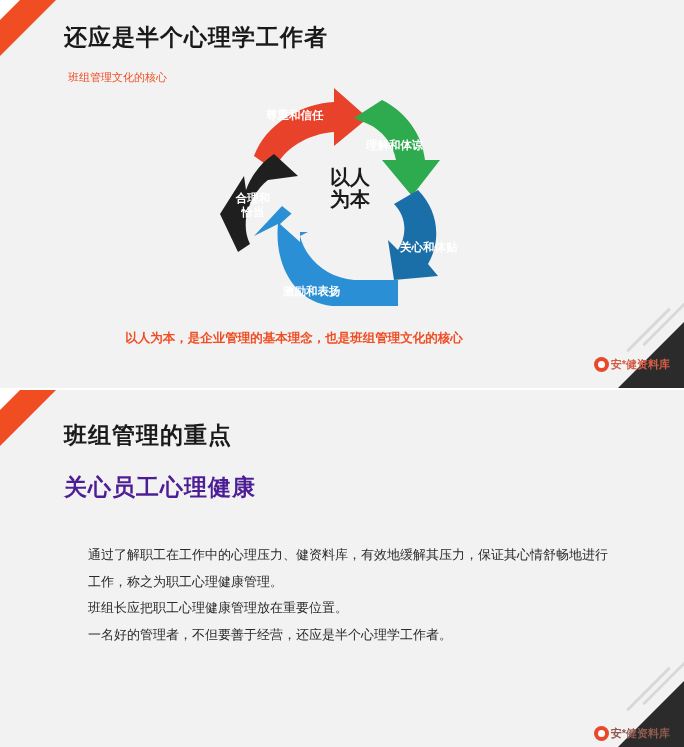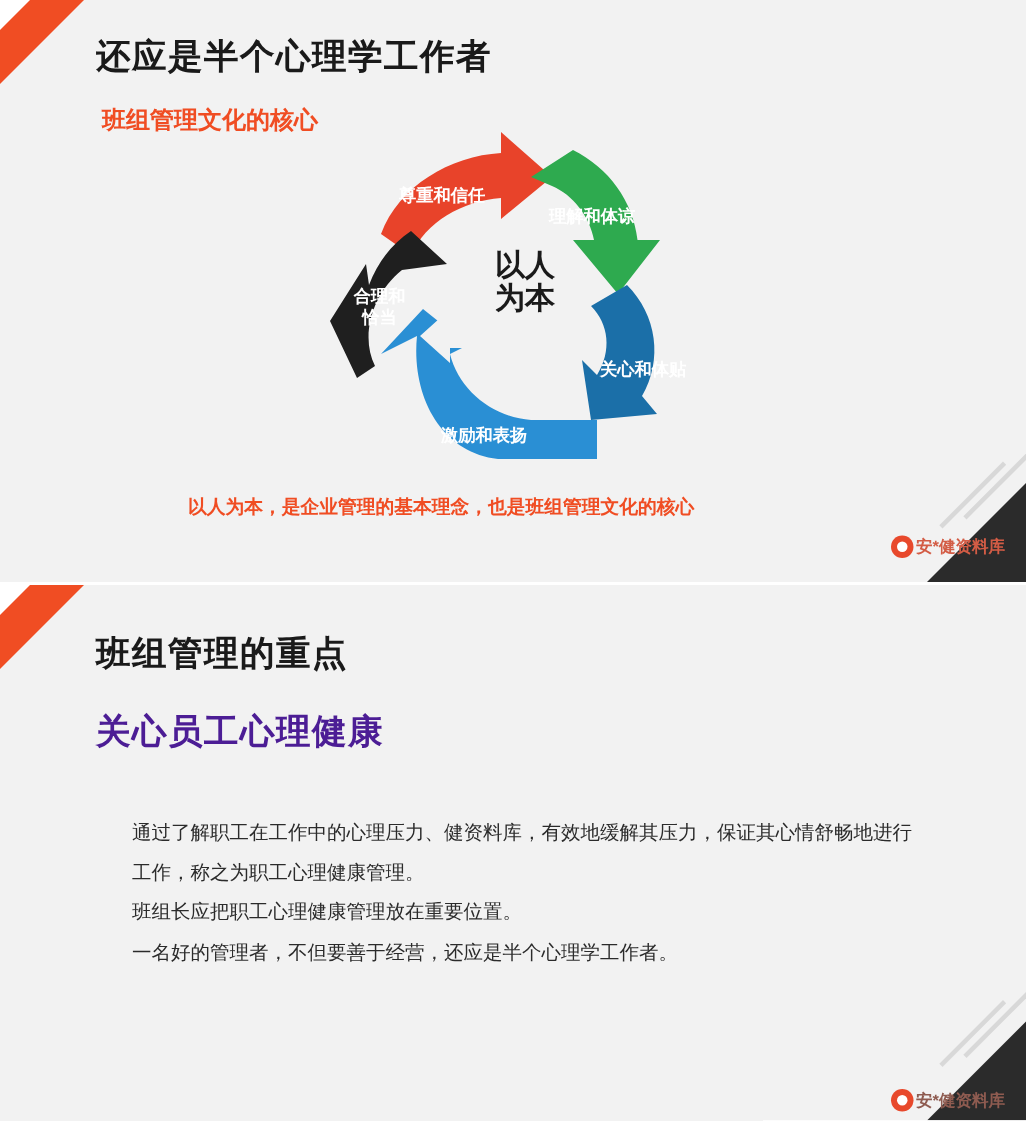--- a/index.html
+++ b/index.html
@@ -76,22 +76,22 @@
     position: absolute;
     left: 64px; top: 22px;
     font-size: 23px;
     font-weight: bold;
     color: #1a1a1a;
     letter-spacing: 1px;
   }
   .s1-sub {
     position: absolute;
     left: 68px; top: 70px;
-    font-size: 16px;
-    font-weight: bold;
+    font-size: 11px;
+    font-weight: normal;
     color: #f04d23;
   }
   .s1-foot {
     position: absolute;
     left: 0; top: 330px;
     width: 588px;
     text-align: center;
     font-size: 12.5px;
     font-weight: bold;
     color: #f04d23;
@@ -145,24 +145,24 @@
   }
   .lbl {
     position: absolute;
     font-size: 11.5px;
     font-weight: bold;
     color: #ffffff;
     text-align: center;
     line-height: 1.25;
     white-space: nowrap;
   }
-  .lbl-respect { left: 84px;  top: 40px; font-family: Liberation Serif, serif; }
+  .lbl-respect { left: 84px;  top: 24px; font-family: Liberation Serif, serif; }
   .lbl-under   { left: 184px; top: 54px; }
   .lbl-care    { left: 218px; top: 156px; }
-  .lbl-encour  { left: 112px; top: 200px; }
+  .lbl-encour  { left: 101px; top: 200px; }
   .lbl-reason  { left: 48px;  top: 107px; white-space: normal; width: 46px; }
 
   
   .s2-title {
     position: absolute;
     left: 64px; top: 30px;
     font-size: 23px;
     font-weight: bold;
     color: #1a1a1a;
     letter-spacing: 1px;

